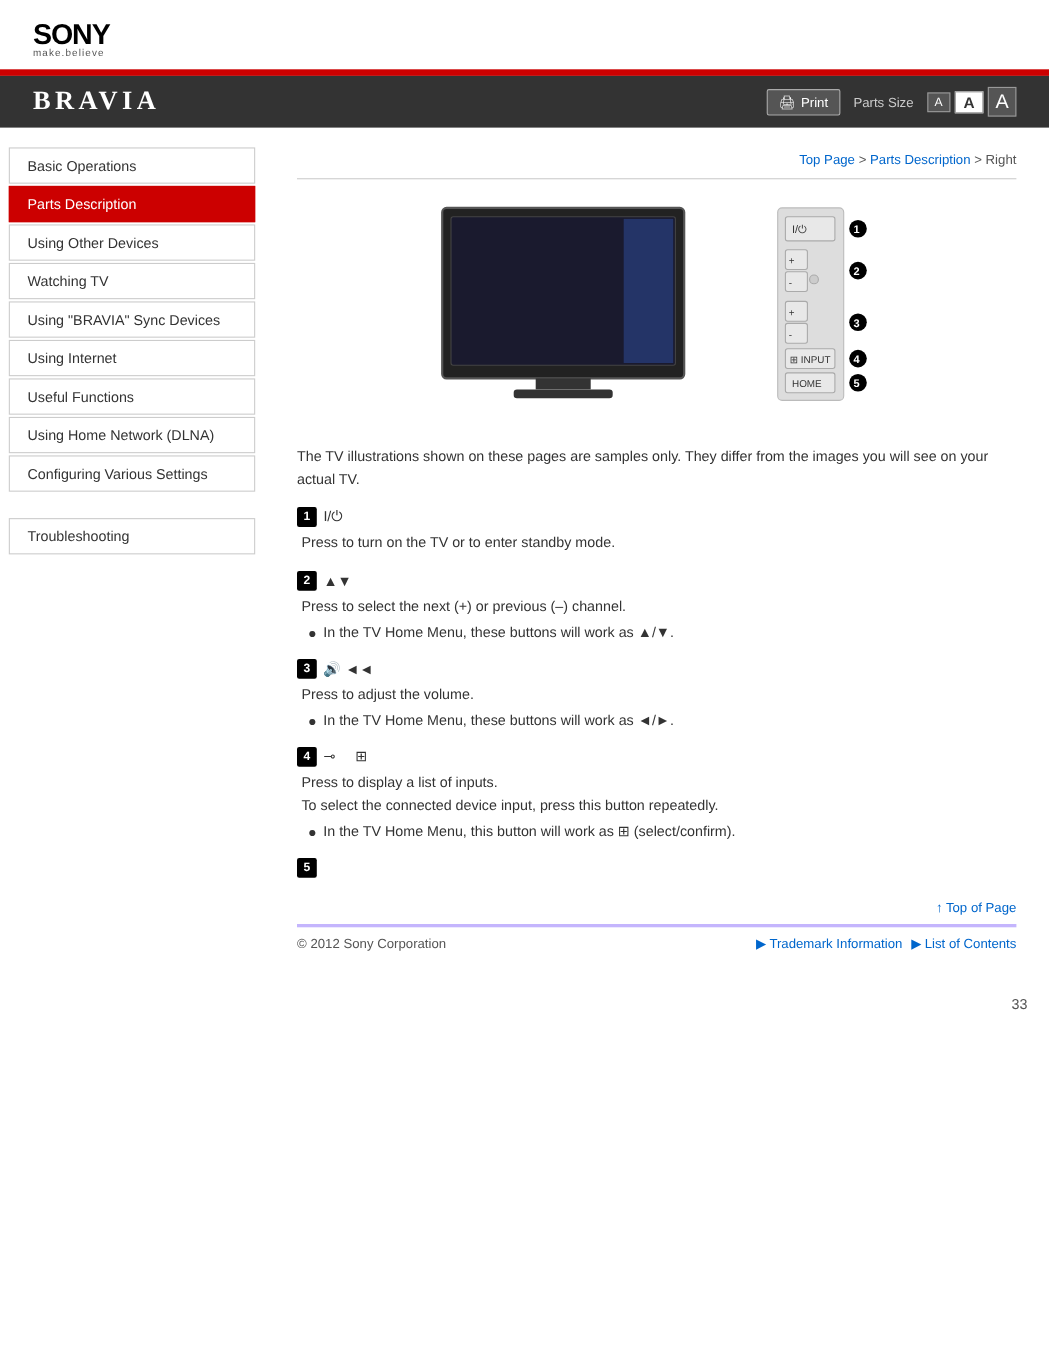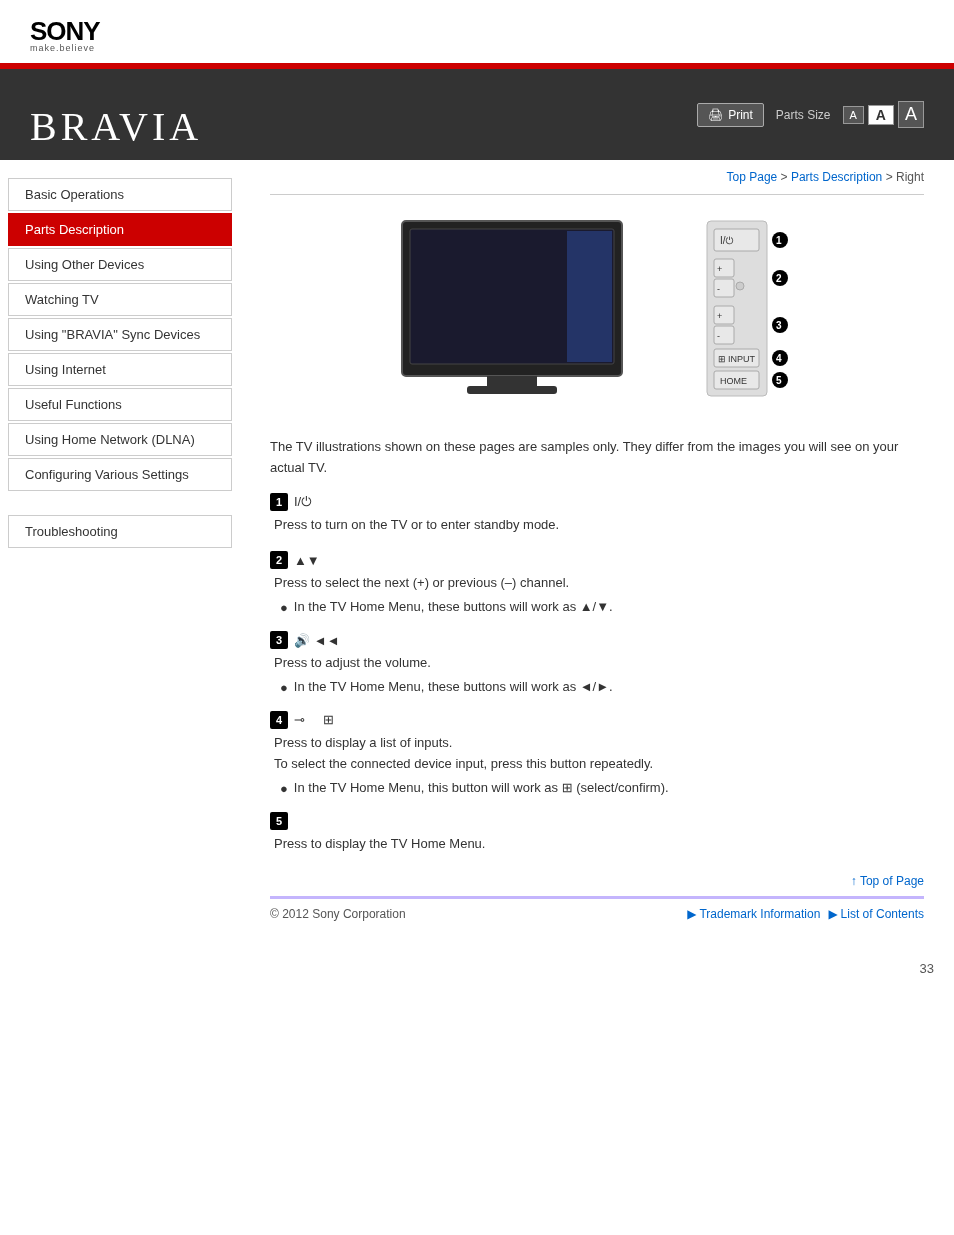--- a/index.html
+++ b/index.html
@@ -43,26 +43,25 @@
 
     
     .bravia-header {
       background: #333333;
       display: flex;
       align-items: center;
       justify-content: space-between;
       padding: 10px 30px;
     }
     .bravia-title {
-      font-size: 40px;
-      font-weight: normal;
+      font-size: 24px;
+      font-weight: bold;
       color: #fff;
       letter-spacing: 4px;
       font-family: 'Times New Roman', serif;
-      margin-top: 24px;
     }
     .header-controls {
       display: flex;
       align-items: center;
       gap: 12px;
     }
     .print-btn {
       display: flex;
       align-items: center;
       gap: 5px;
@@ -126,21 +125,21 @@
       color: #fff;
       border-color: #cc0000;
     }
     .sidebar-divider {
       height: 20px;
     }
 
     
     .content {
       flex: 1;
-      padding: 0 30px 20px 30px;
+      padding: 12px 30px 20px 30px;
     }
 
     
     .breadcrumb {
       padding: 10px 0 6px 0;
       font-size: 12px;
       color: #555;
       text-align: right;
     }
     .breadcrumb a {
@@ -411,21 +410,20 @@
       <div class="bullet-item">
         <span class="bullet-dot">●</span>
         <span>In the TV Home Menu, this button will work as ⊞ (select/confirm).</span>
       </div>
     </div>
 
     <div class="section-item">
       <div class="section-header">
         <span class="section-num">5</span>
       </div>
-      <div class="section-desc">Press to display the TV Home Menu.</div>
     </div>
 
     <div class="footer-area">
       <div class="top-of-page">
         <span>↑ </span>
         <span>Top of Page</span>
       </div>
       <div class="footer-links">
         <span class="copyright">© 2012 Sony Corporation</span>
         <div class="footer-right-links">

